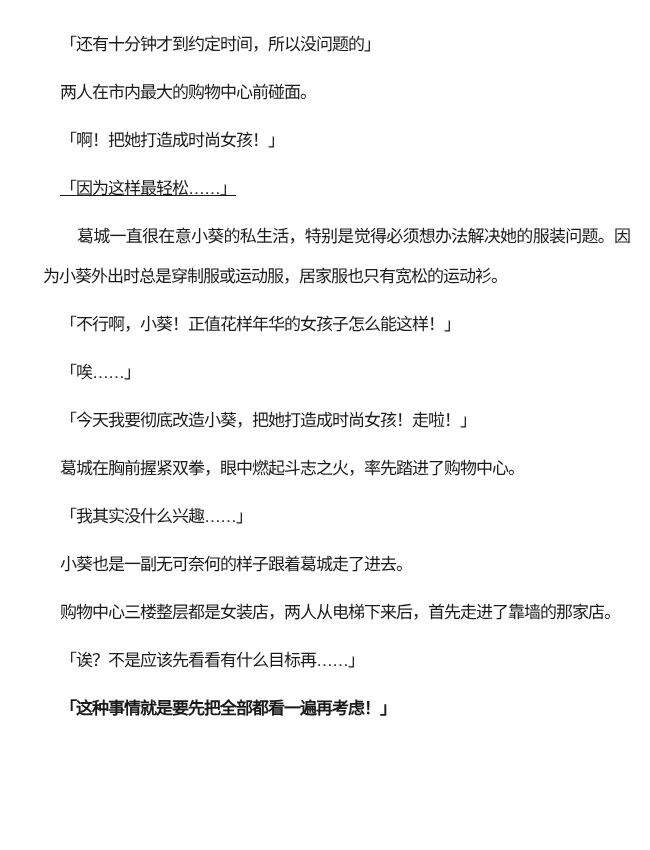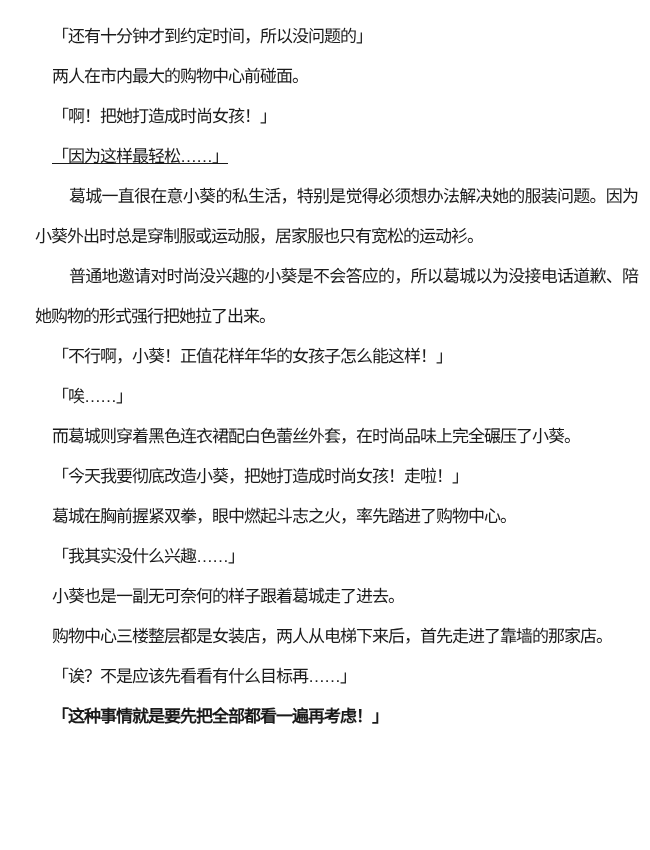--- a/index.html
+++ b/index.html
@@ -12,42 +12,40 @@
     overflow: hidden;
     font-family: "Liberation Sans", "DejaVu Sans", sans-serif;
   }
   .novel-page {
     box-sizing: border-box;
     width: 650px;
     height: 850px;
     padding: 17px 12px 0 35px;
   }
   .novel-text p {
-    margin: 0;
+    margin: 8px;
     font-size: 17px;
     letter-spacing: -1px;
     line-height: 40px;
     text-align: justify;
     word-break: break-all;
   }
 </style>
 </head>
 <body style="background-color: rgb(255, 255, 255);">
 
 <main class="novel-page">
   <div class="novel-text" style="color: rgb(26, 26, 26);">
     <p style="text-indent: 1em;">「还有十分钟才到约定时间，所以没问题的」</p>
     <p style="text-indent: 1em;">两人在市内最大的购物中心前碰面。</p>
     <p style="text-indent: 1em;">「啊！把她打造成时尚女孩！」</p>
     <p style="text-indent: 1em; text-decoration: underline;">「因为这样最轻松……」</p>
     <p style="text-indent: 2em;">葛城一直很在意小葵的私生活，特别是觉得必须想办法解决她的服装问题。因为小葵外出时总是穿制服或运动服，居家服也只有宽松的运动衫。</p>
-    <p style="text-indent: 2em;">普通地邀请对时尚没兴趣的小葵是不会答应的，所以葛城以为没接电话道歉、陪她购物的形式强行把她拉了出来。</p>
     <p style="text-indent: 1em;">「不行啊，小葵！正值花样年华的女孩子怎么能这样！」</p>
     <p style="text-indent: 1em;">「唉……」</p>
-    <p style="text-indent: 1em;">而葛城则穿着黑色连衣裙配白色蕾丝外套，在时尚品味上完全碾压了小葵。</p>
     <p style="text-indent: 1em;">「今天我要彻底改造小葵，把她打造成时尚女孩！走啦！」</p>
     <p style="text-indent: 1em;">葛城在胸前握紧双拳，眼中燃起斗志之火，率先踏进了购物中心。</p>
     <p style="text-indent: 1em;">「我其实没什么兴趣……」</p>
     <p style="text-indent: 1em;">小葵也是一副无可奈何的样子跟着葛城走了进去。</p>
     <p style="text-indent: 1em;">购物中心三楼整层都是女装店，两人从电梯下来后，首先走进了靠墙的那家店。</p>
     <p style="text-indent: 1em;">「诶？不是应该先看看有什么目标再……」</p>
     <p style="text-indent: 1em; font-weight: bold;">「这种事情就是要先把全部都看一遍再考虑！」</p>
   </div>
 </main>
 

